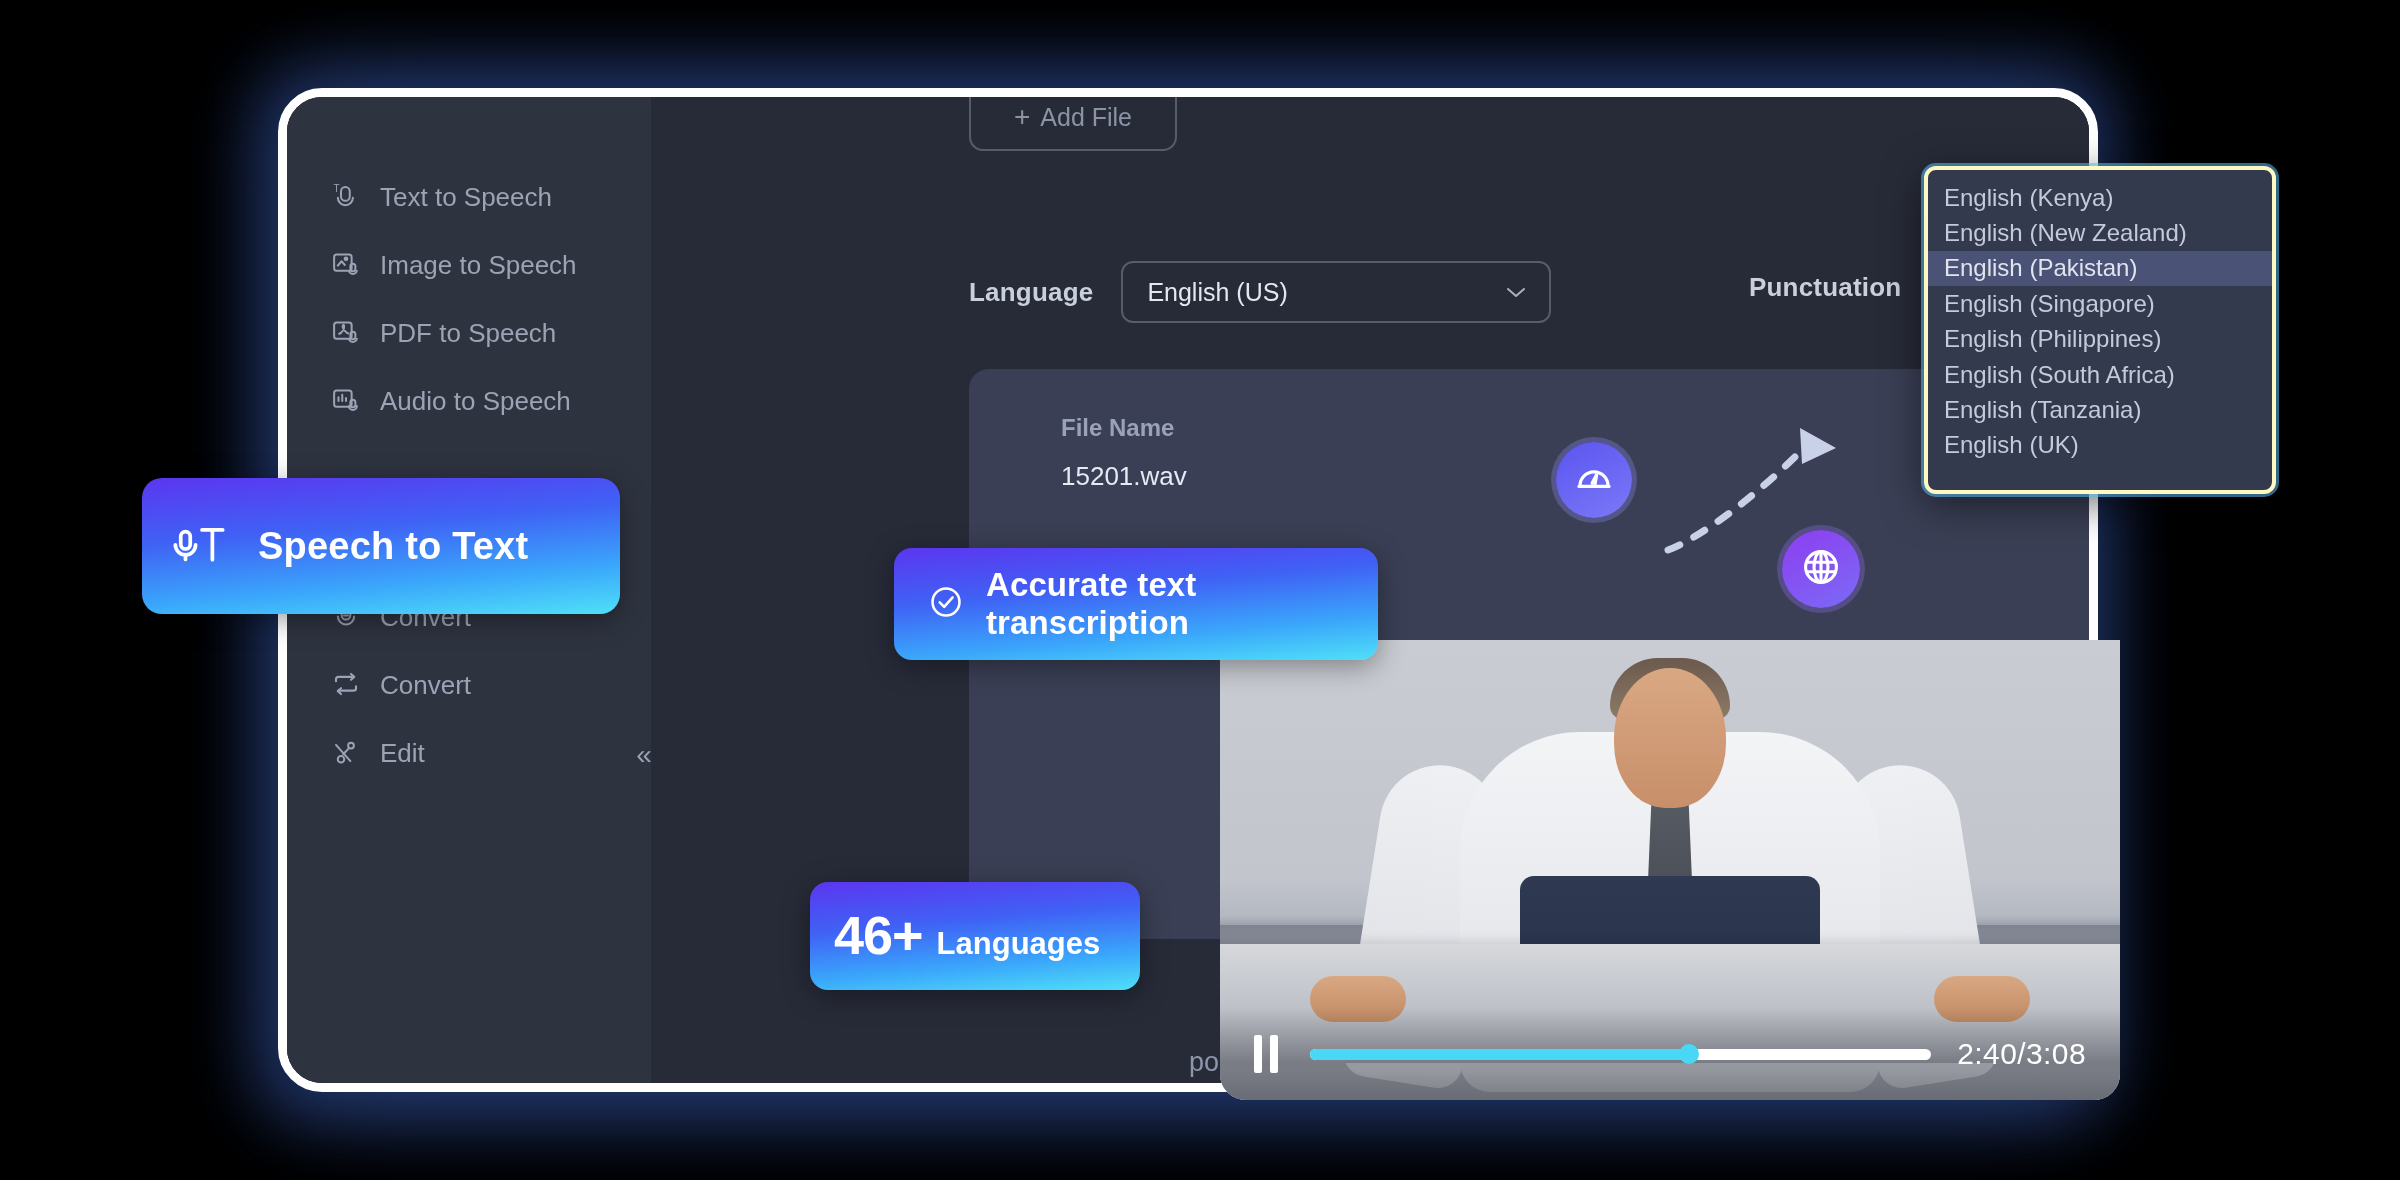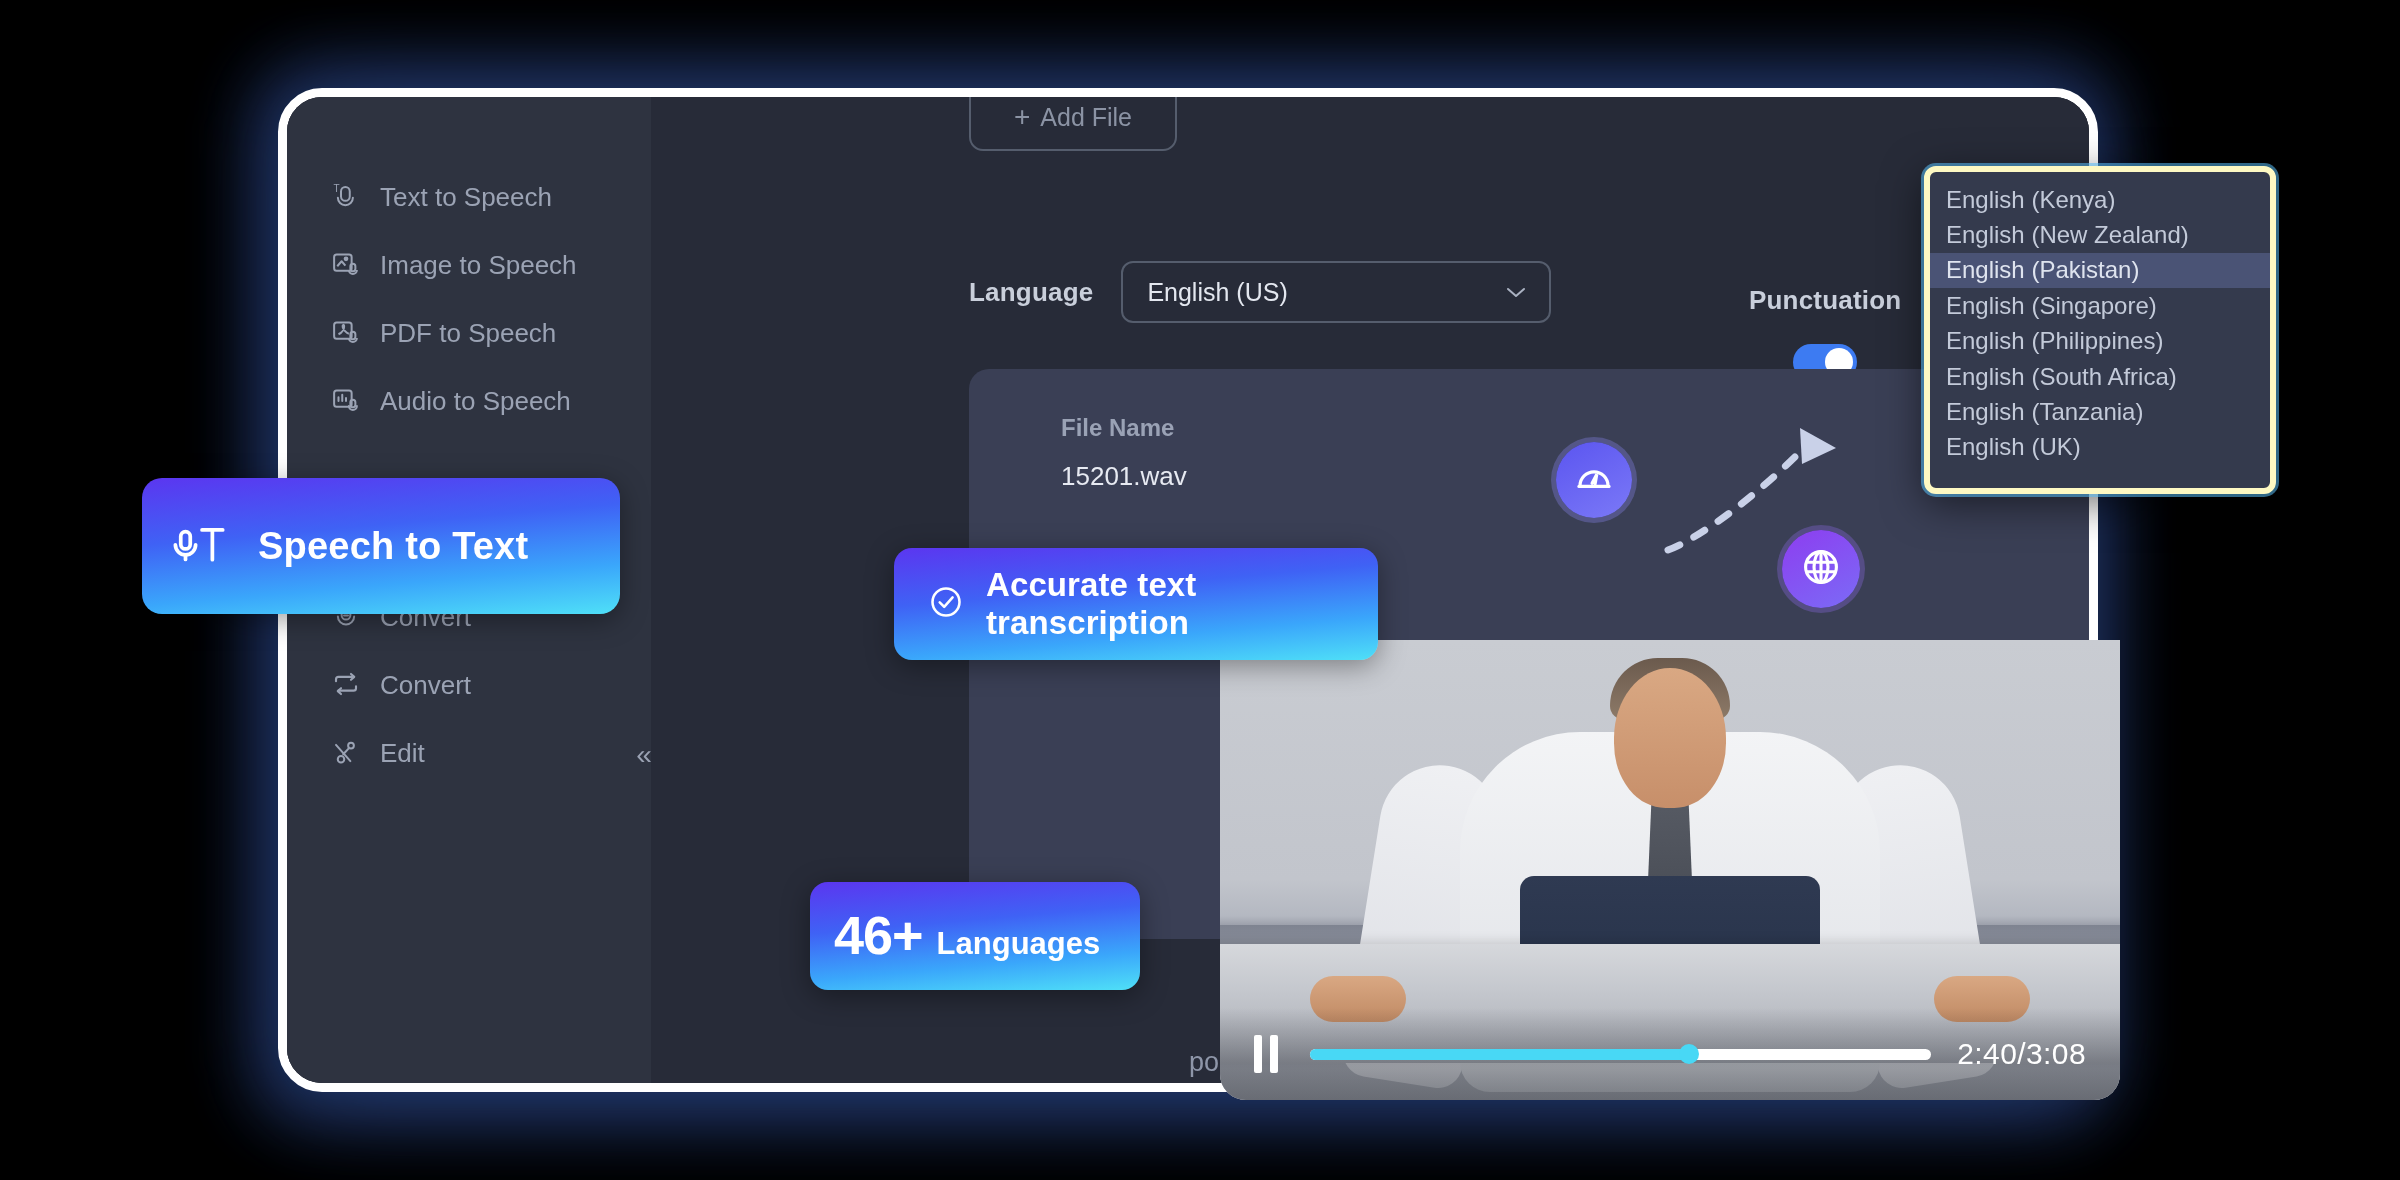--- a/index.html
+++ b/index.html
@@ -101,21 +101,21 @@
   .lang-label { color:#c9cfdb; font-size: 26px; font-weight: 700; margin-right: 28px; letter-spacing:.2px; }
   .lang-select {
     width: 430px; height: 62px;
     border: 2px solid #555d6d; border-radius: 12px;
     display:flex; align-items:center; justify-content: space-between;
     padding: 0 22px 0 24px;
     color: #e3e7ef; font-size: 25px;
   }
   .chev { color:#aab2c2; font-size: 19px; line-height:1; }
 
-  .punct-row { position: absolute; left: 1098px; top: 188px; display:flex; align-items:center; gap: 28px; flex-direction: column; }
+  .punct-row { position: absolute; left: 1098px; top: 172px; display:flex; align-items:center; gap: 28px; }
   .punct-label { color:#c9cfdb; font-size: 26px; font-weight:700; letter-spacing:.2px; }
   .toggle {
     width: 64px; height: 36px; border-radius: 18px;
     background: #3d7bf2; position: relative;
   }
   .toggle .knob {
     position:absolute; right: 4px; top: 4px;
     width: 28px; height: 28px; border-radius: 50%; background:#fff;
   }
 
@@ -272,21 +272,21 @@
   }
   .pill-lang .num { font-size: 54px; font-weight: 700; letter-spacing: -1px; }
   .pill-lang .t { font-size: 31px; font-weight: 700; }
 
   
   .lang-dd {
     position: absolute;
     left: 1924px; top: 166px;
     width: 352px; height: 328px;
     background: #343a4d;
-    border: 6px solid #fef9c3;
+    border: 4px solid #fef9c3;
     border-radius: 12px;
     box-shadow: 0 0 0 3px rgba(90,190,245,.55), 0 10px 40px rgba(0,0,0,.55);
     padding: 10px 0 0 0;
     overflow: hidden;
   }
   .dd-item {
     height: 35.4px;
     display:flex; align-items:center;
     padding-left: 16px;
     color: #c3cad9;

